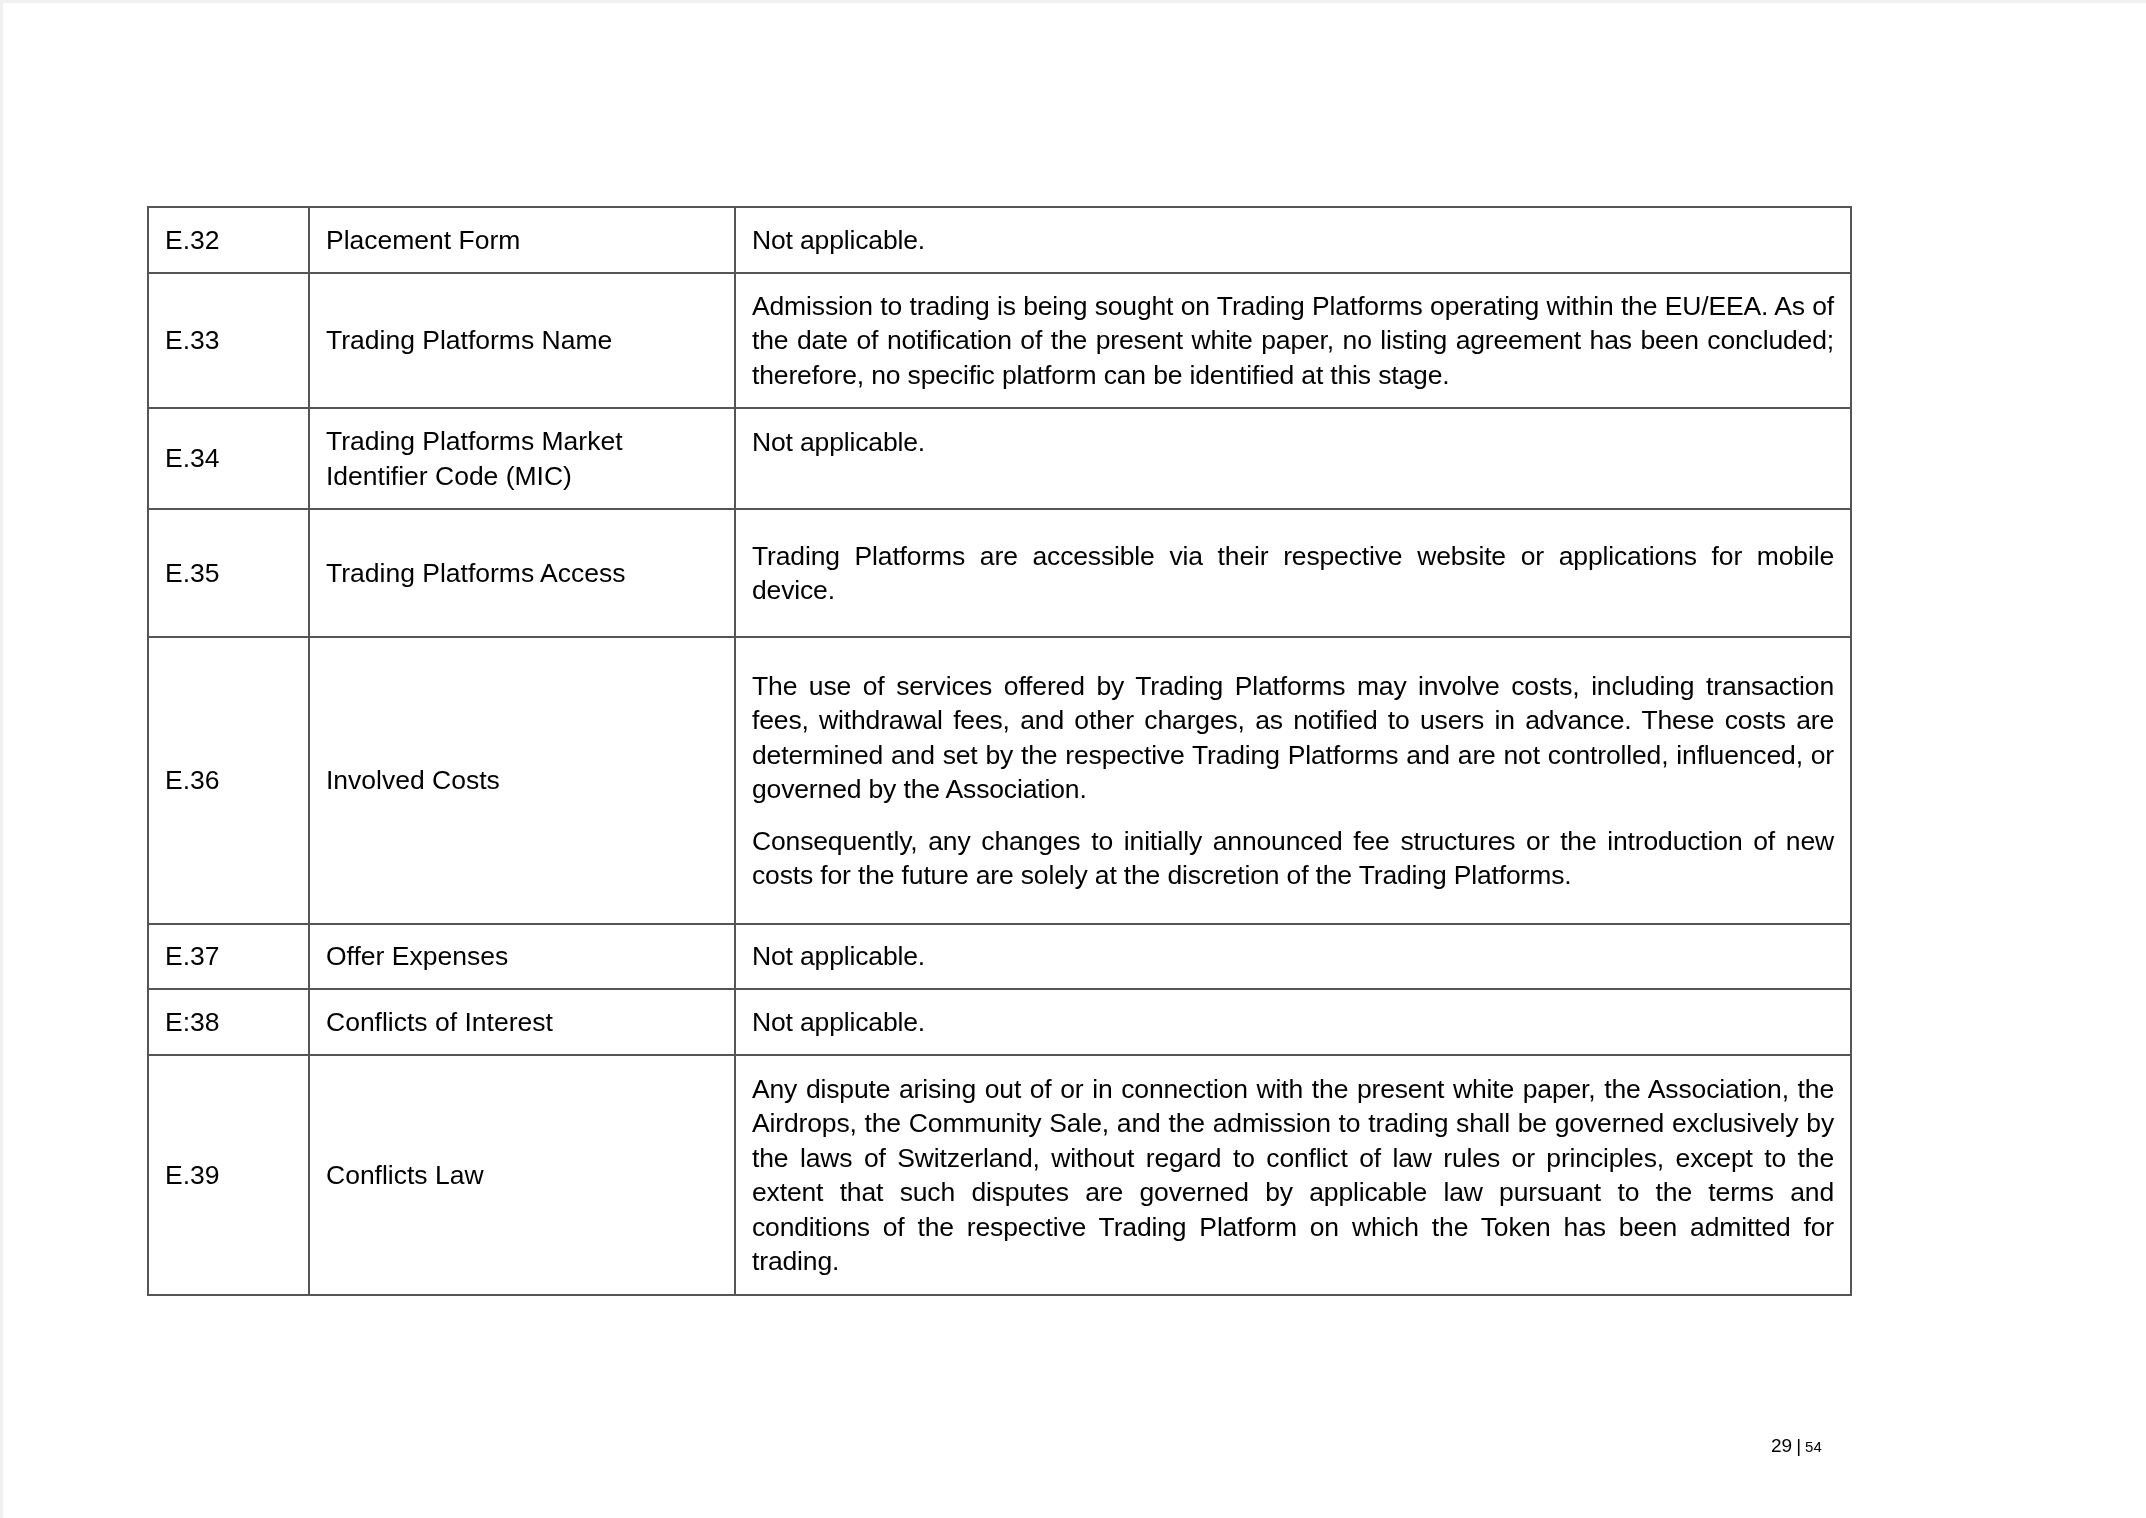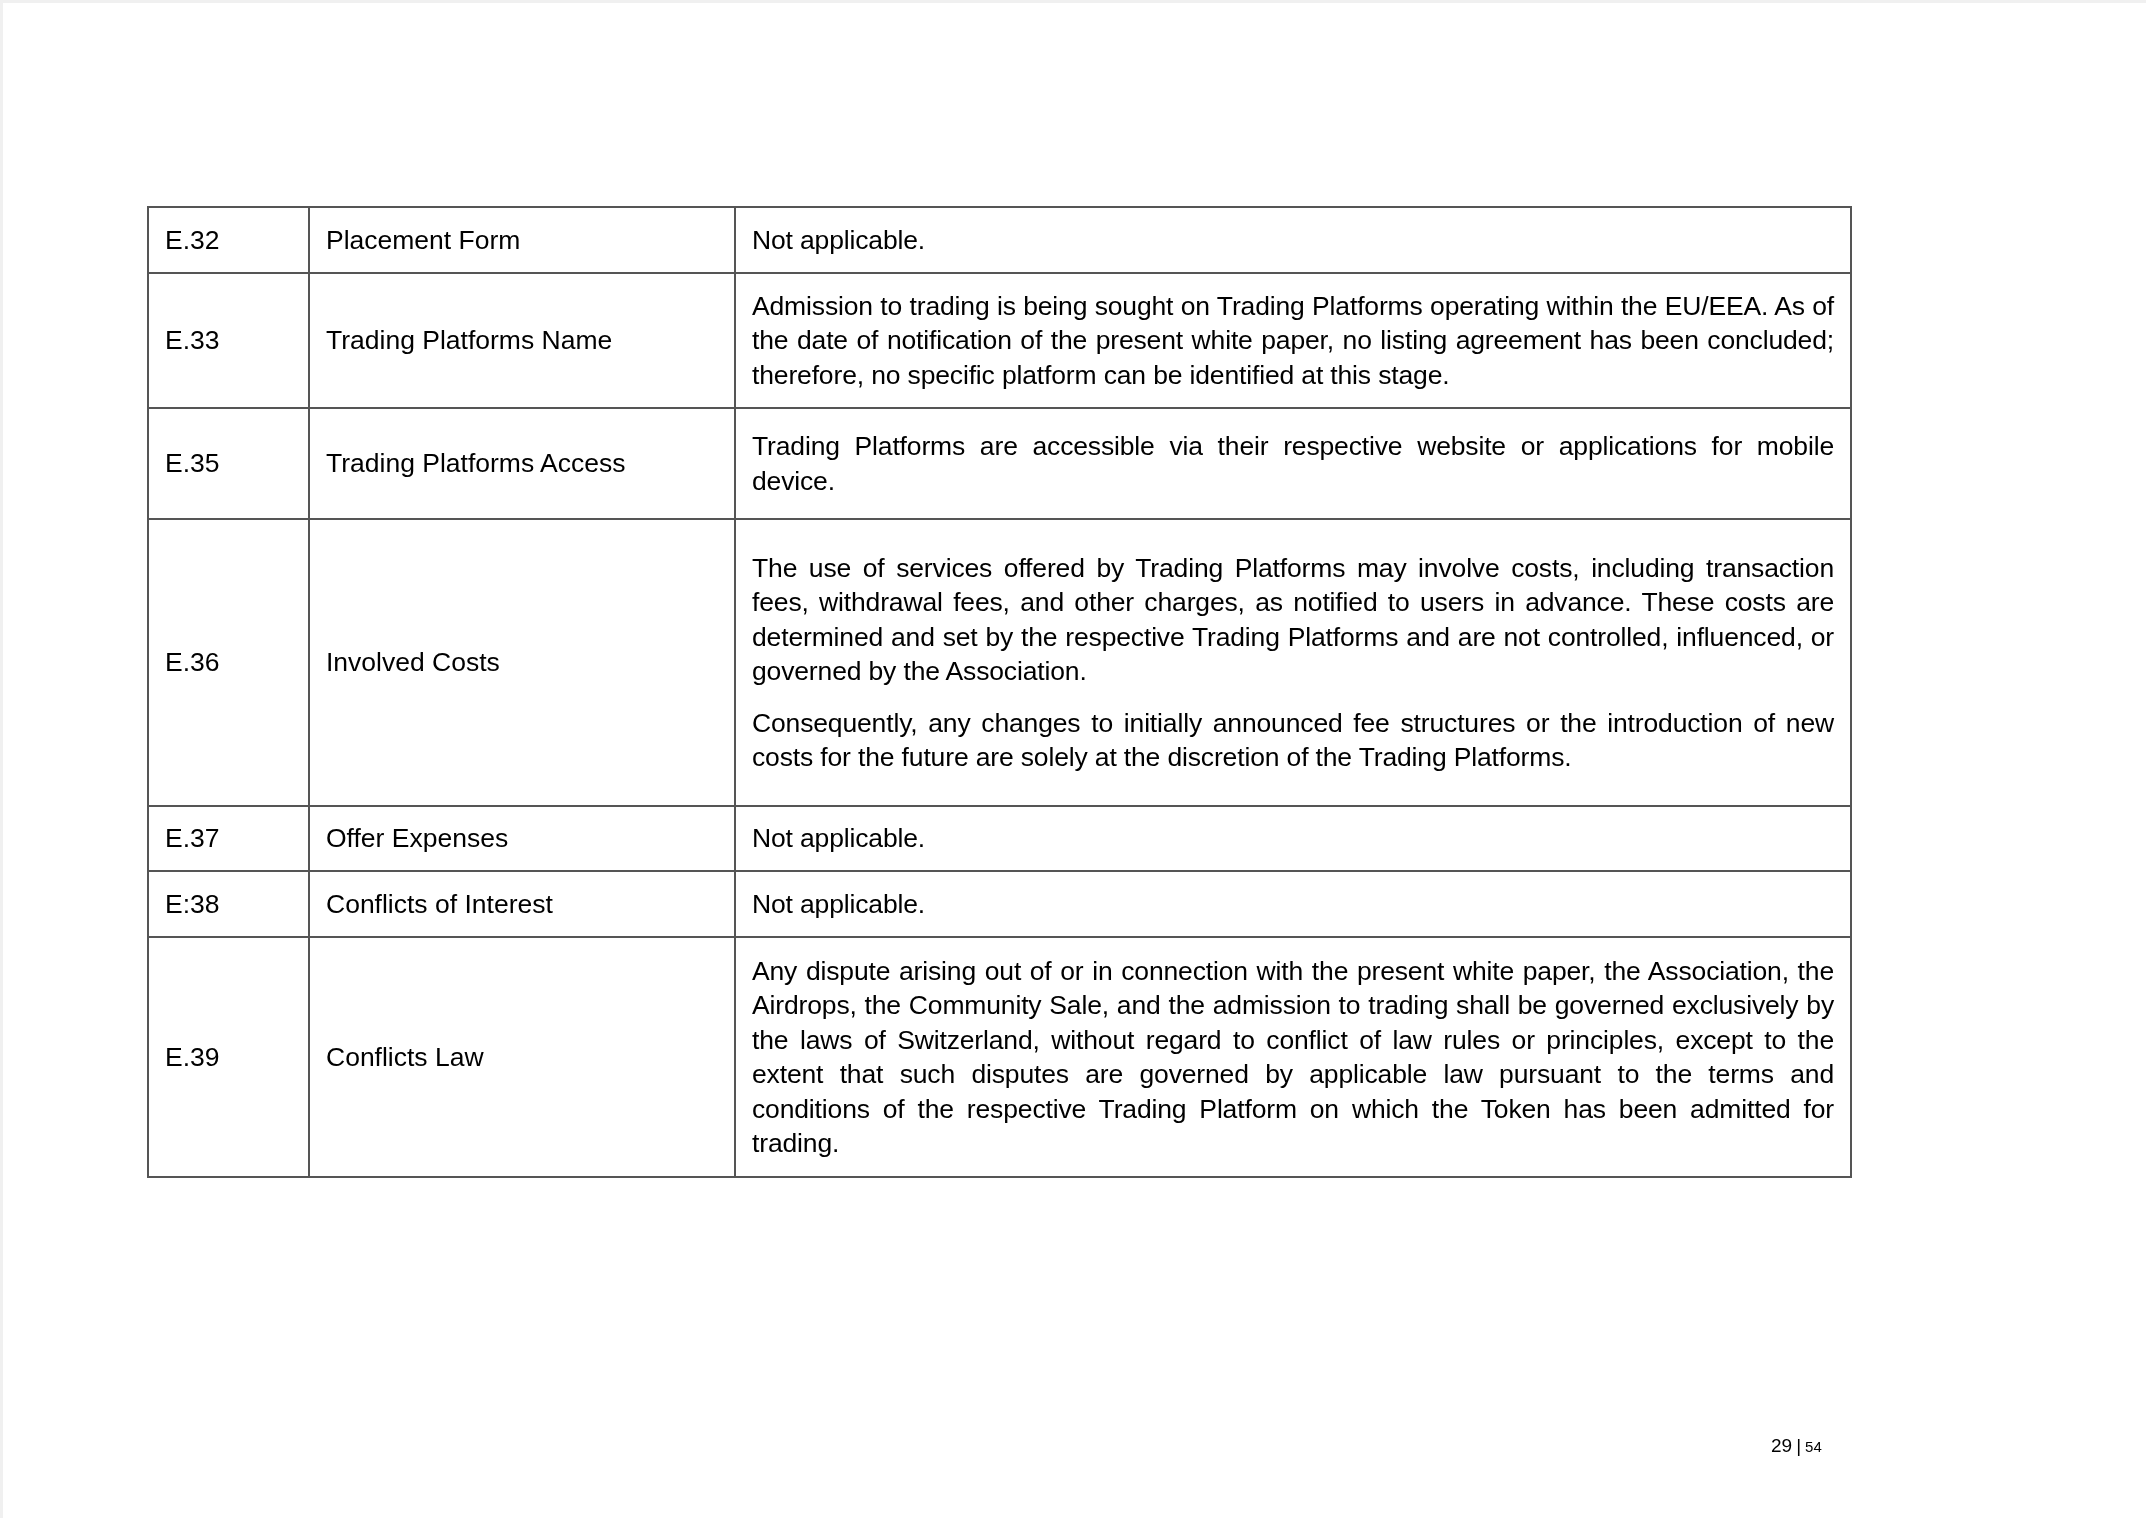--- a/index.html
+++ b/index.html
@@ -55,21 +55,21 @@
   }
   td.desc p {
     margin: 0;
   }
   td.desc p + p {
     margin-top: 17px;
   }
   tr.r32 { height: 66px; }
   tr.r33 { height: 135px; }
   tr.r34 { height: 101px; }
-  tr.r35 { height: 111px; }
+  tr.r35 { height: 128px; }
   tr.r36 { height: 287px; }
   tr.r37 { height: 65px; padding-left: 45px; }
   tr.r38 { height: 66px; margin-left: 15px; }
   tr.r39 { height: 240px; }
   .page-number {
     position: absolute;
     left: 1768px;
     top: 1431px;
     font-size: 19px;
     line-height: 24px;
@@ -99,20 +99,27 @@
         <td>Placement Form</td>
         <td class="desc">
           <p>Not applicable.</p>
         </td>
       </tr>
       <tr class="r33">
         <td>E.33</td>
         <td>Trading Platforms Name</td>
         <td class="desc">
           <p>Admission to trading is being sought on Trading Platforms operating within the EU/EEA. As of the date of notification of the present white paper, no listing agreement has been concluded; therefore, no specific platform can be identified at this stage.</p>
+        </td>
+      </tr>
+      <tr class="r34">
+        <td>E.34</td>
+        <td>Trading Platforms Market Identifier Code (MIC)</td>
+        <td class="desc top">
+          <p>Not applicable.</p>
         </td>
       </tr>
       <tr class="r35">
         <td>E.35</td>
         <td>Trading Platforms Access</td>
         <td class="desc">
           <p>Trading Platforms are accessible via their respective website or applications for mobile device.</p>
         </td>
       </tr>
       <tr class="r36">

